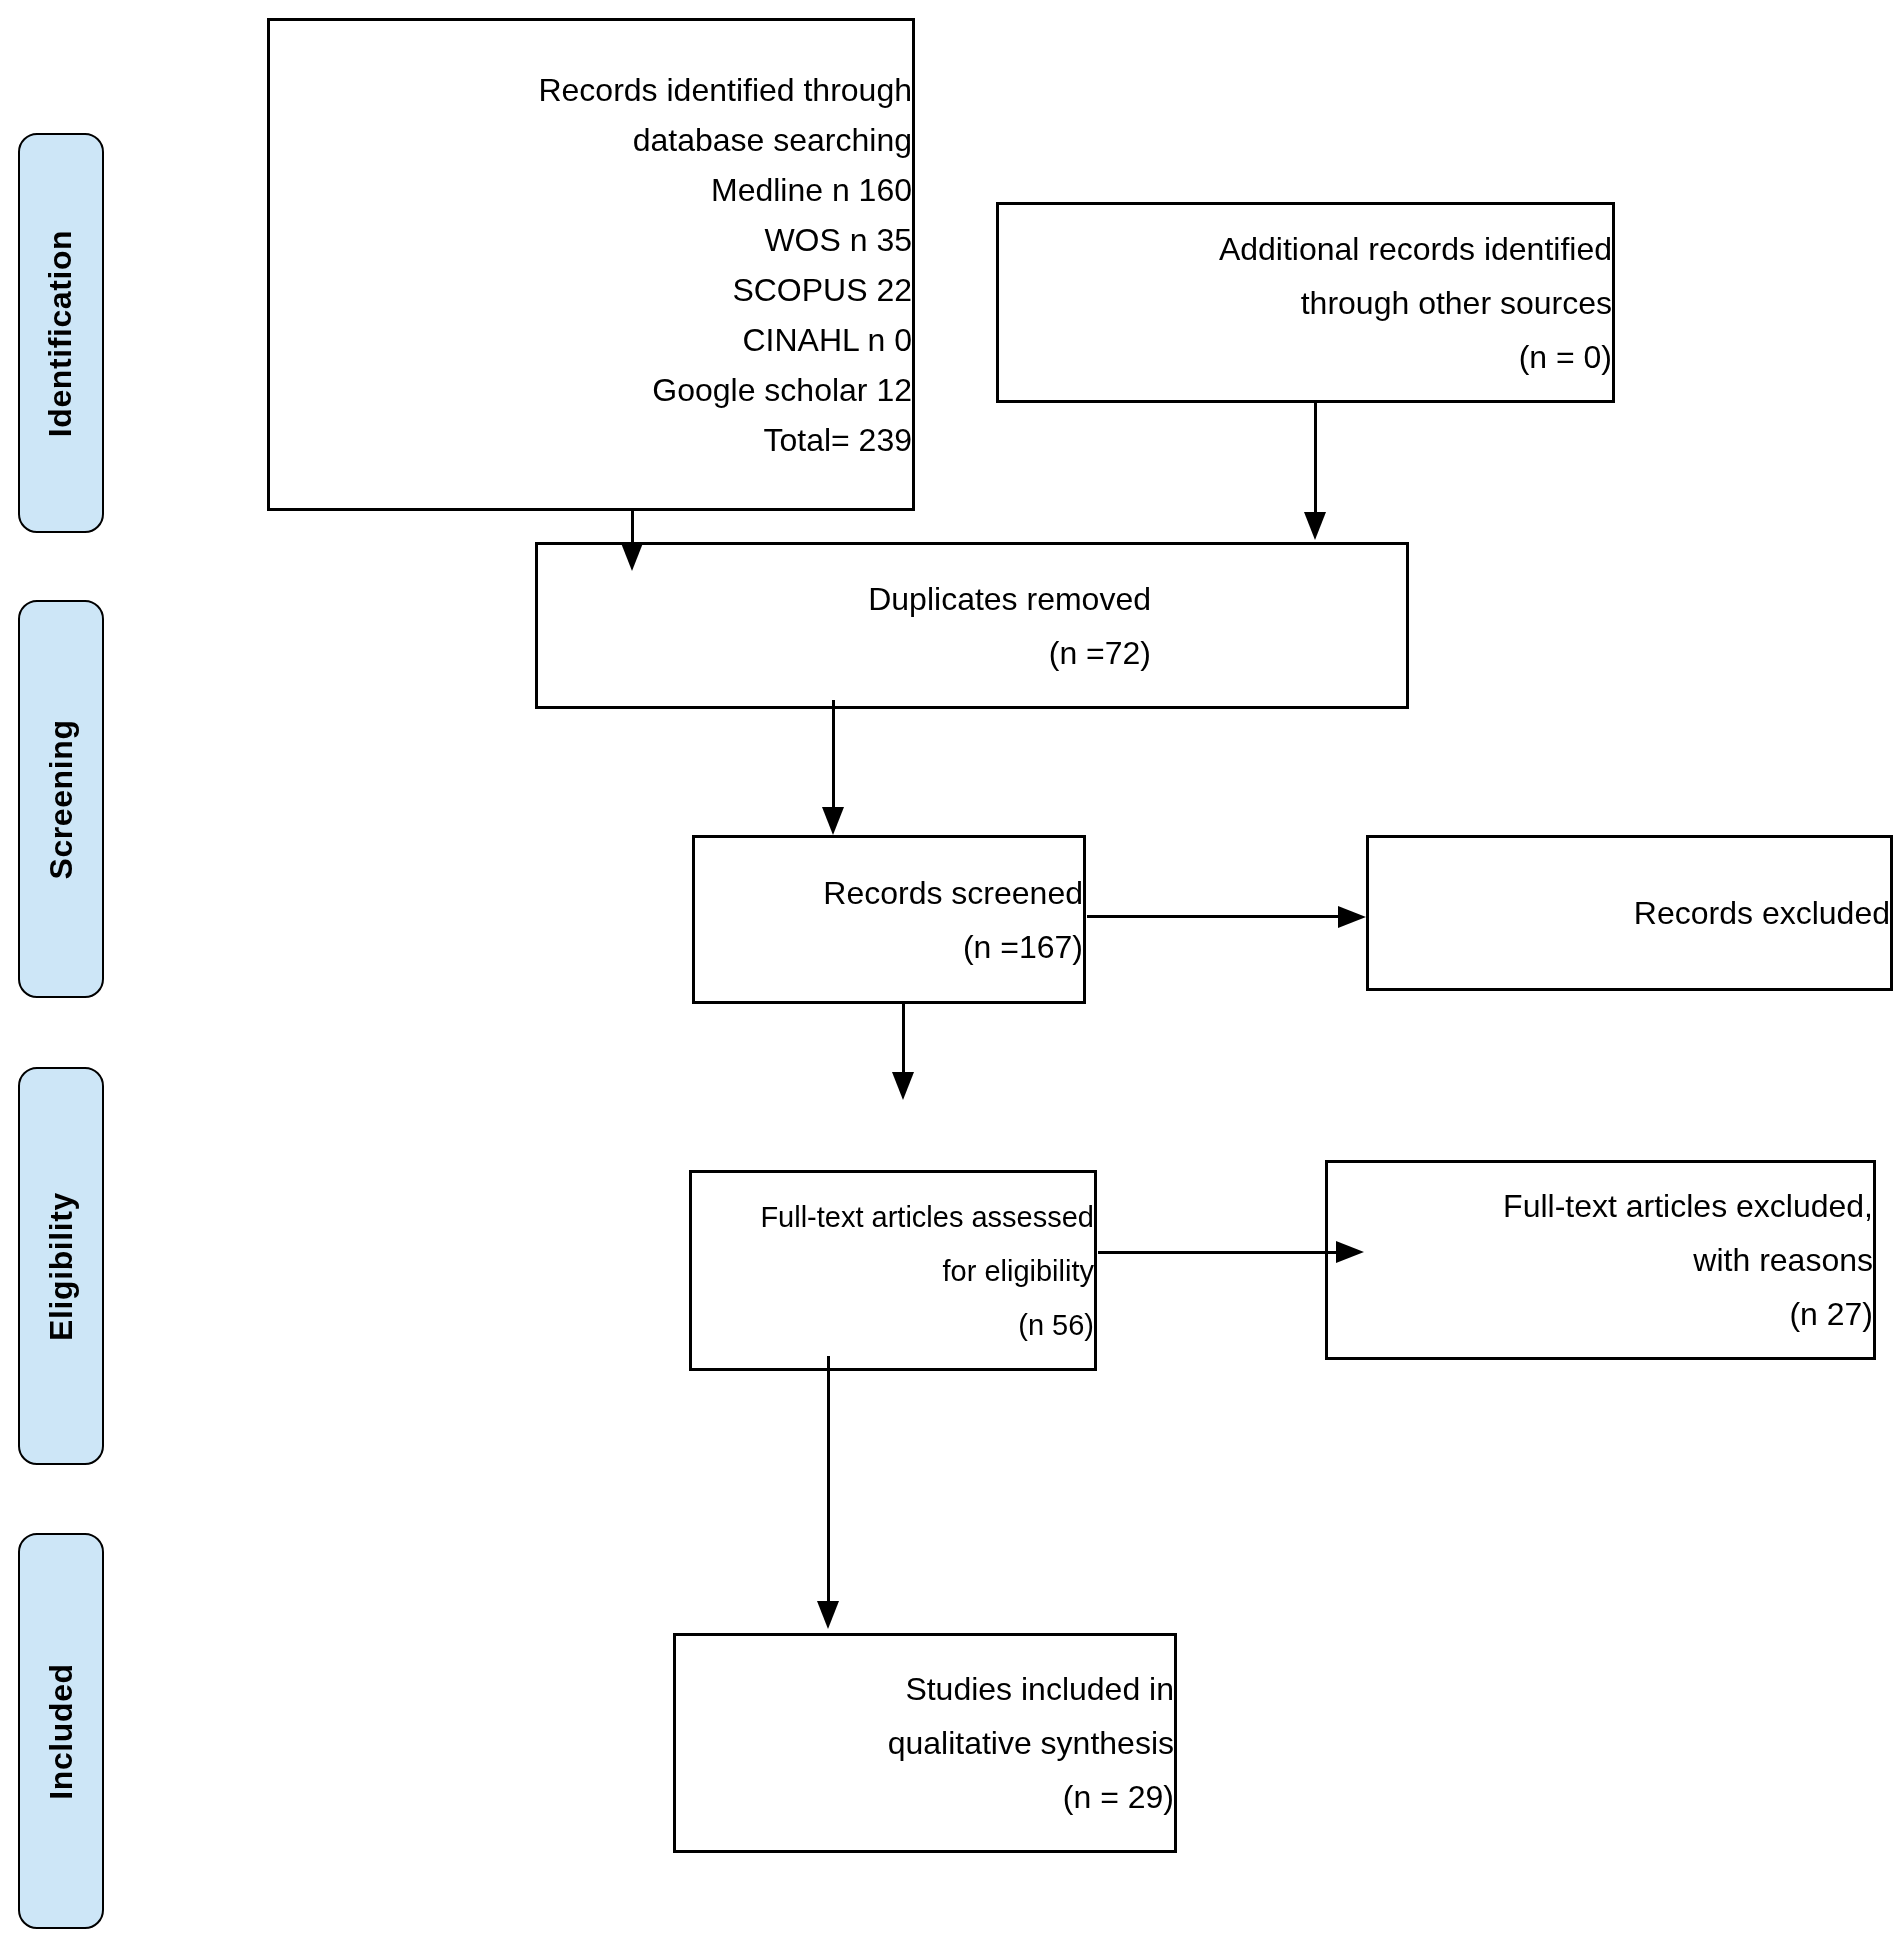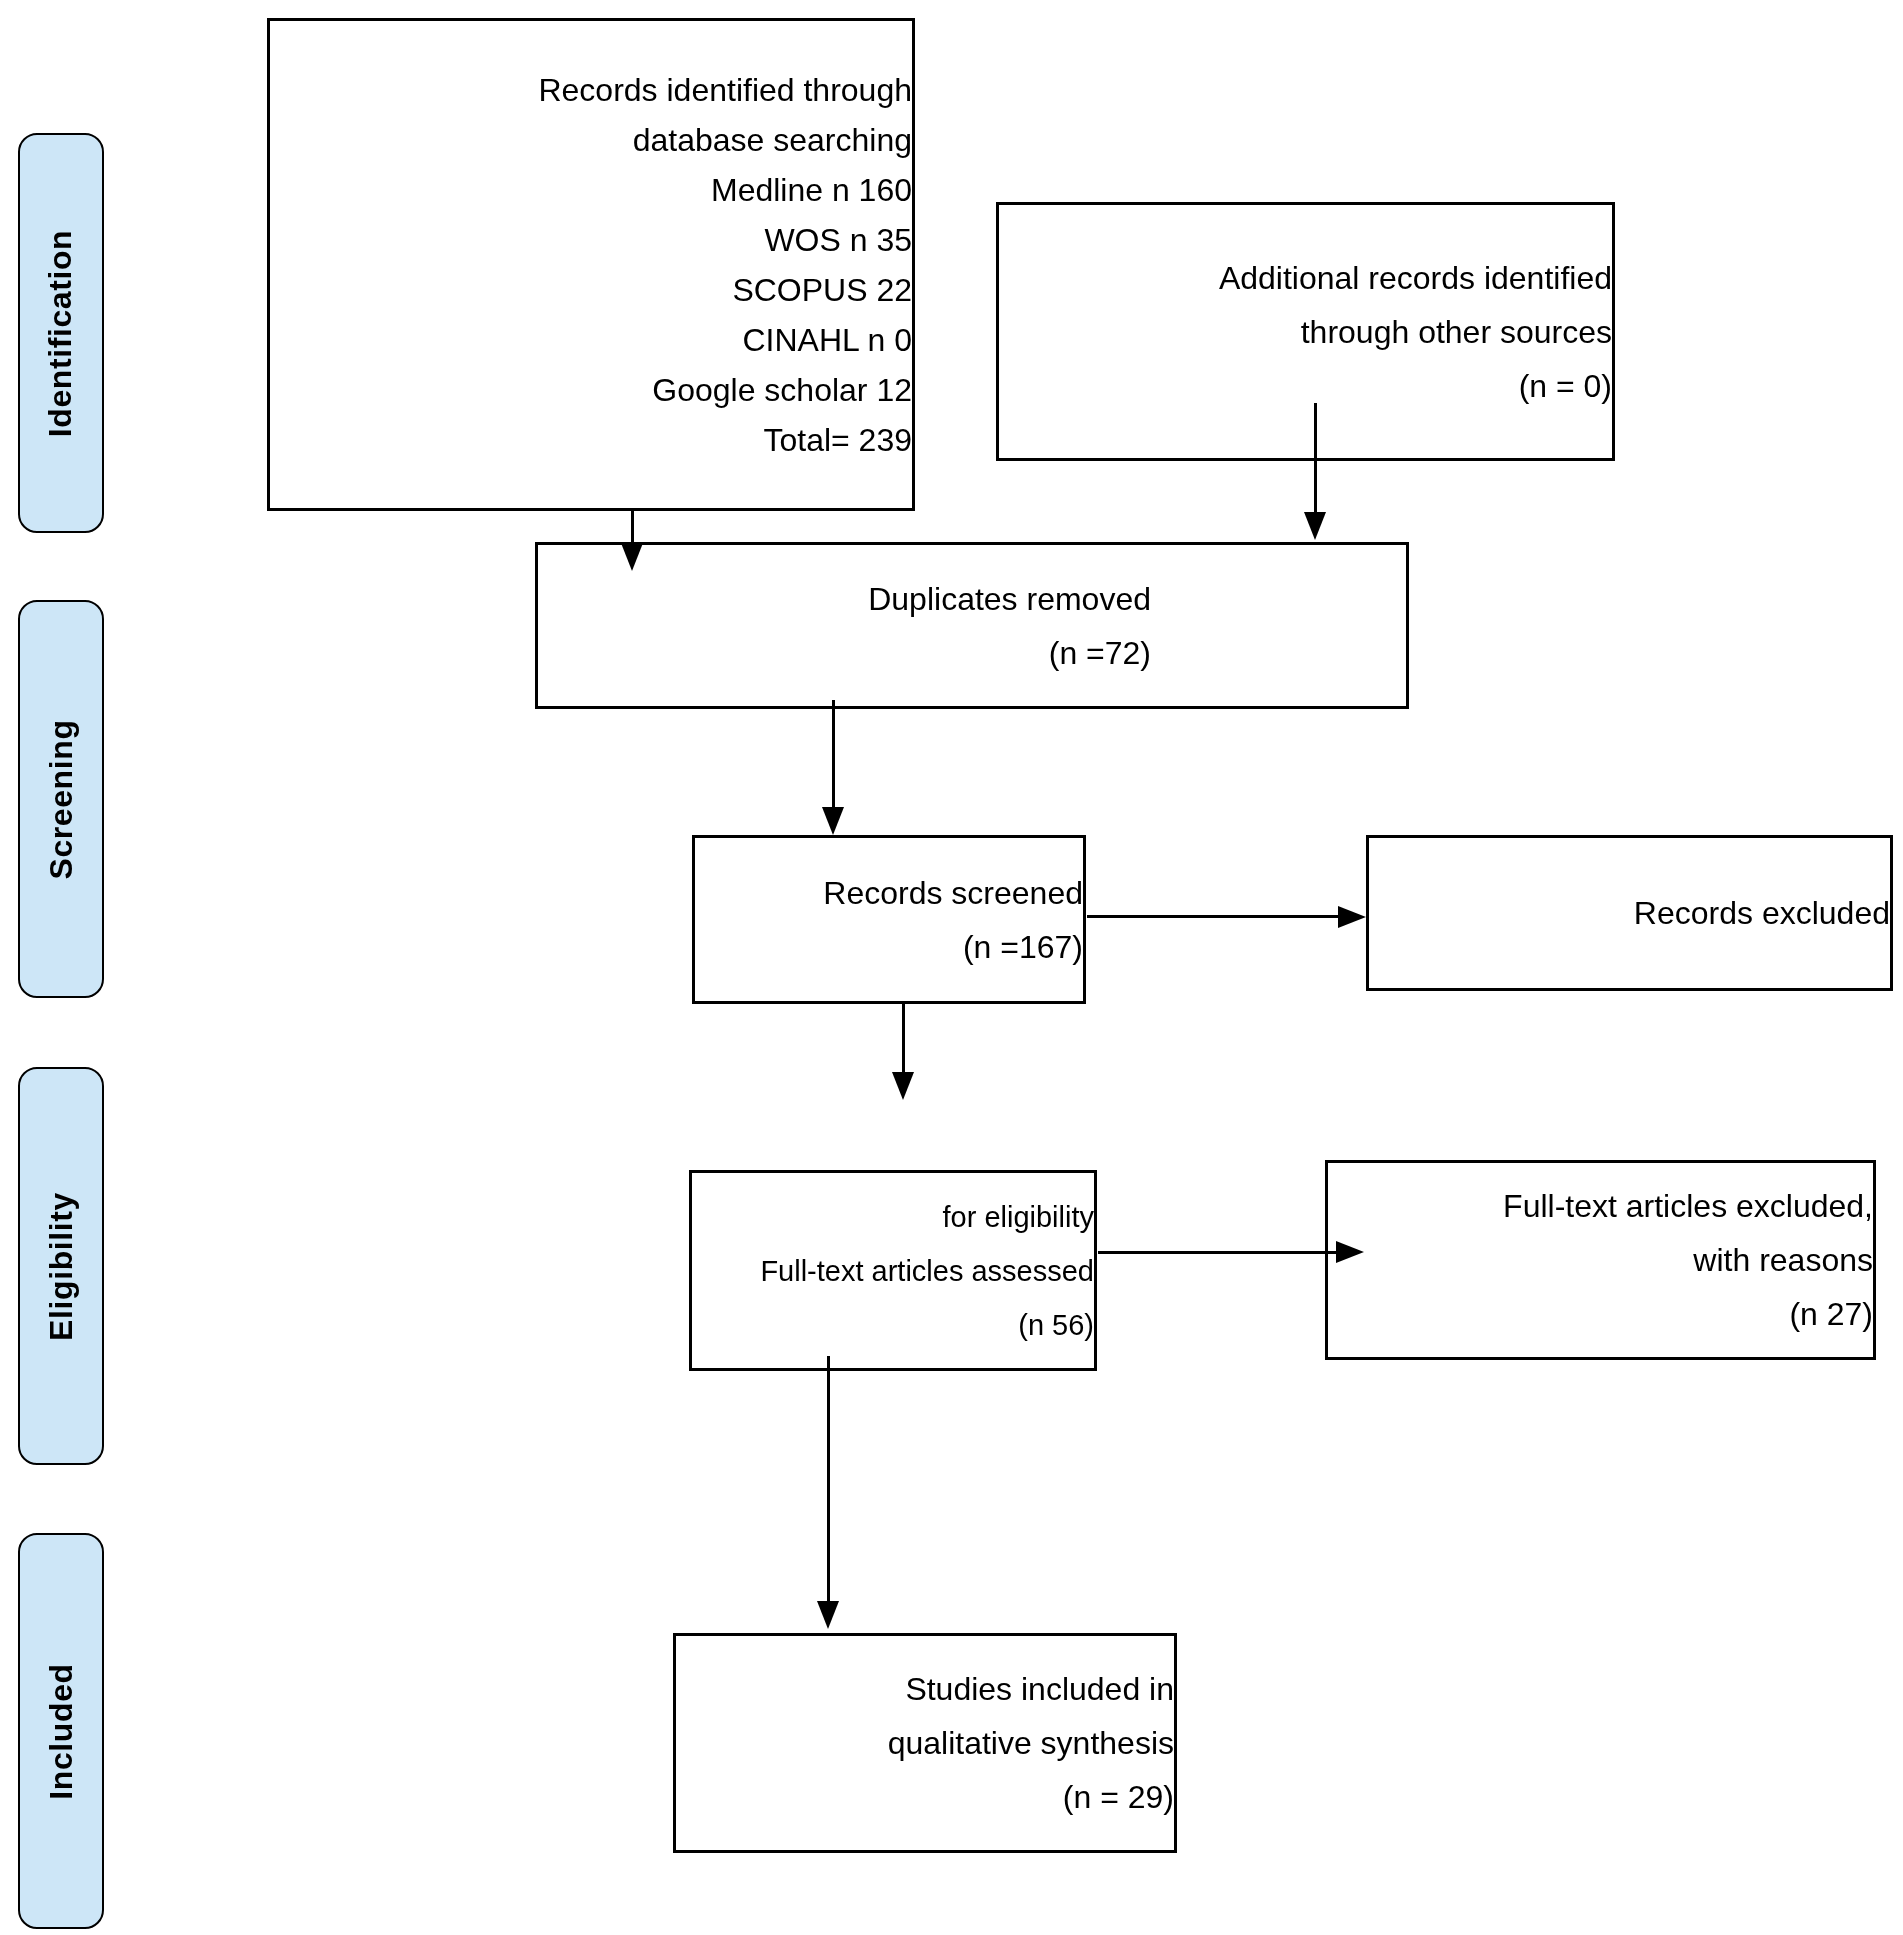--- a/index.html
+++ b/index.html
@@ -85,43 +85,43 @@
     <div class="ln">Records identified through</div>
     <div class="ln">database searching</div>
     <div class="ln">Medline n 160</div>
     <div class="ln">WOS n 35</div>
     <div class="ln">SCOPUS 22</div>
     <div class="ln">CINAHL n 0</div>
     <div class="ln">Google scholar 12</div>
     <div class="ln">Total= 239</div>
   </div>
 
-  <div class="node" style="left:996px;top:202px;width:619px;height:259px">
+  <div class="node" style="left:996px;top:202px;width:619px;height:201px">
     <div class="ln">Additional records identified</div>
     <div class="ln">through other sources</div>
     <div class="ln">(n = 0)</div>
   </div>
 
   <div class="node" style="left:535px;top:542px;width:874px;height:167px;padding-right:255px">
     <div class="ln">Duplicates removed</div>
     <div class="ln">(n =72)</div>
   </div>
 
   <div class="node" style="left:692px;top:835px;width:394px;height:169px">
     <div class="ln">Records screened</div>
     <div class="ln">(n =167)</div>
   </div>
 
   <div class="node" style="left:1366px;top:835px;width:527px;height:156px">
     <div class="ln">Records excluded</div>
   </div>
 
   <div class="node" style="left:689px;top:1170px;width:408px;height:201px;font-size:29px">
+    <div class="ln">Full-text articles assessed</div>
     <div class="ln">for eligibility</div>
-    <div class="ln">Full-text articles assessed</div>
     <div class="ln">(n 56)</div>
   </div>
 
   <div class="node" style="left:1325px;top:1160px;width:551px;height:200px">
     <div class="ln">Full-text articles excluded,</div>
     <div class="ln">with reasons</div>
     <div class="ln">(n 27)</div>
   </div>
 
   <div class="node" style="left:673px;top:1633px;width:504px;height:220px">

